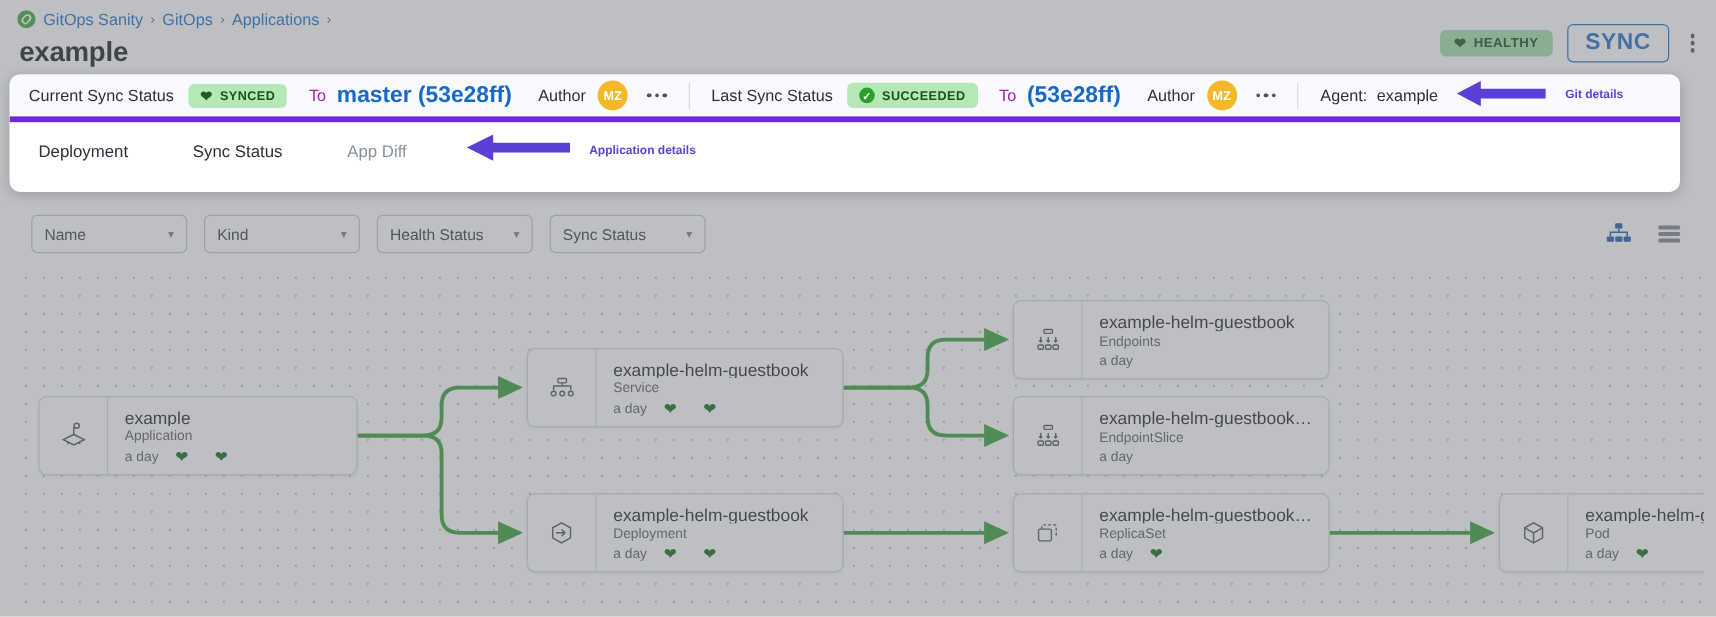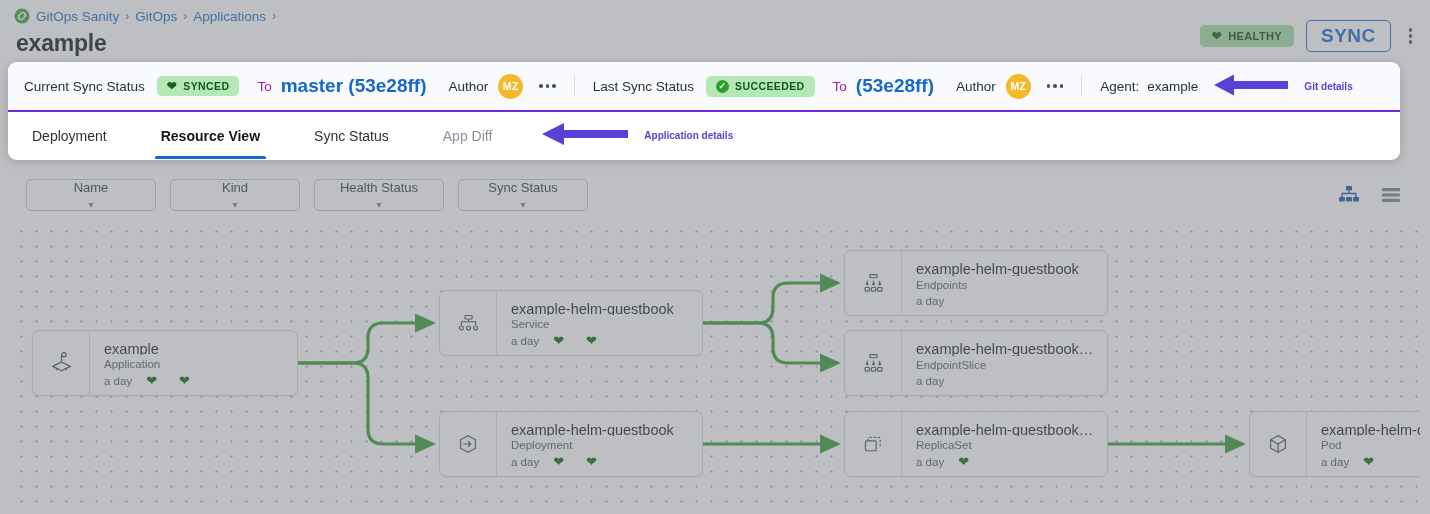--- a/index.html
+++ b/index.html
@@ -59,21 +59,21 @@
   
   .filter-bar {
     position: absolute; left: 8px; top: 172px; right: 10px; height: 46px;
     display: flex; align-items: center; padding: 0 18px;
     gap: 14px;
   }
   .select {
     width: 130px; height: 32px; border: 1px solid #c3c9d1; border-radius: 5px;
     background: #ffffff; display: flex; align-items: center;
     justify-content: space-between; padding: 0 10px;
-    font-size: 13px; color: #39414b; flex-direction: column;
+    font-size: 13px; color: #39414b;
   }
   .select .chev { color: #7a8491; font-size: 10px; }
   .toolbar-right {
     margin-left: auto; display: flex; align-items: center; gap: 20px;
   }
   .icon-btn { width: 22px; height: 20px; display: block; }
 
   
   .canvas {
     position: absolute; left: 8px; top: 218px; right: 10px; bottom: 0;
@@ -125,22 +125,22 @@
   }
 
   
   .highlight-card {
     position: absolute; left: 8px; top: 62px; width: 1392px; height: 98px;
     background: #ffffff; border-radius: 9px;
     box-shadow: 0 2px 10px rgba(16,24,40,.18);
     overflow: hidden;
   }
   .sync-row {
-    height: 50px; background: #f8fafd;
-    border-bottom: 2px solid #6d28d9;
+    height: 40px; background: #f8fafd;
+    border-bottom: 5px solid #6d28d9;
     display: flex; align-items: center; padding: 0 16px;
     font-size: 13.5px; color: #2b3138; gap: 0;
   }
   .sr-label { color: #2b3138; font-size: 13.5px; }
   .pill {
     display: inline-flex; align-items: center; gap: 6px;
     background: #b5e8b6; border-radius: 5px;
     padding: 4px 10px; margin-left: 12px;
     font-size: 10.5px; font-weight: bold; letter-spacing: .4px; color: #14561a;
   }
@@ -470,21 +470,20 @@
       <span class="annot-arrow">
         <svg width="78" height="26" viewBox="0 0 78 26">
           <path d="M2 13 L22 2.5 V9 H76 V17 H22 V23.5 Z" fill="#5b3fd6"></path>
         </svg>
       </span>
       <span class="annot-text">Git details</span>
     </div>
 
     <div class="tabs-row">
       <div class="tab">Deployment</div>
-      <div class="tab active">Resource View</div>
       <div class="tab">Sync Status</div>
       <div class="tab muted">App Diff</div>
       <div class="tabs-annot">
         <span class="annot-arrow" style="margin-left:0;">
           <svg width="90" height="26" viewBox="0 0 90 26">
             <path d="M2 13 L24 2 V9 H88 V17 H24 V24 Z" fill="#5b3fd6"></path>
           </svg>
         </span>
         <span class="annot-text">Application details</span>
       </div>

